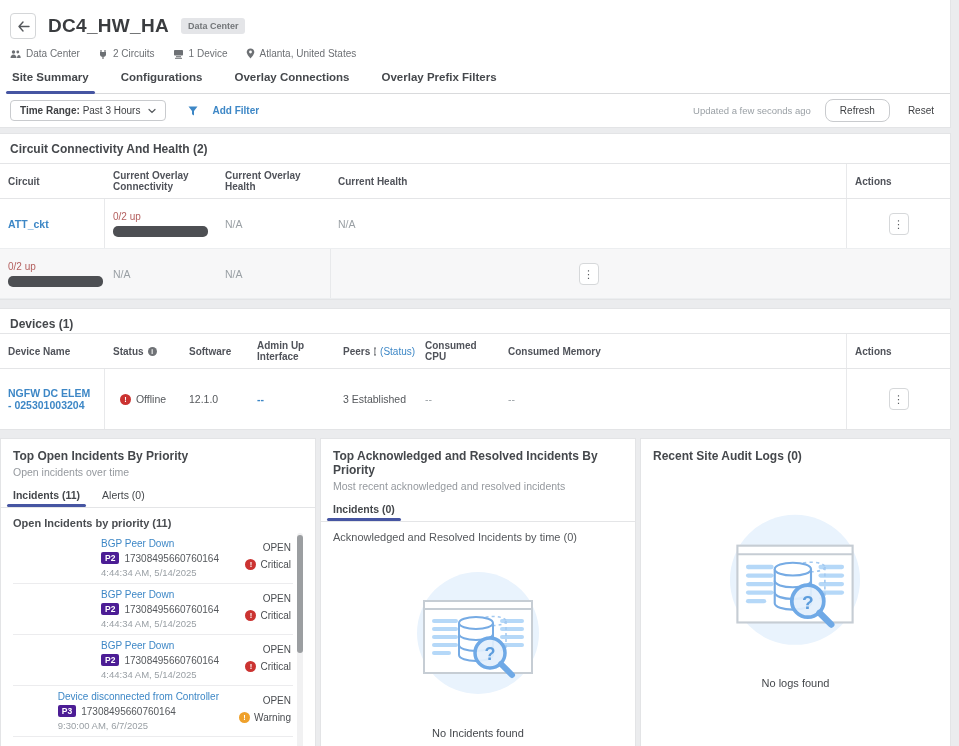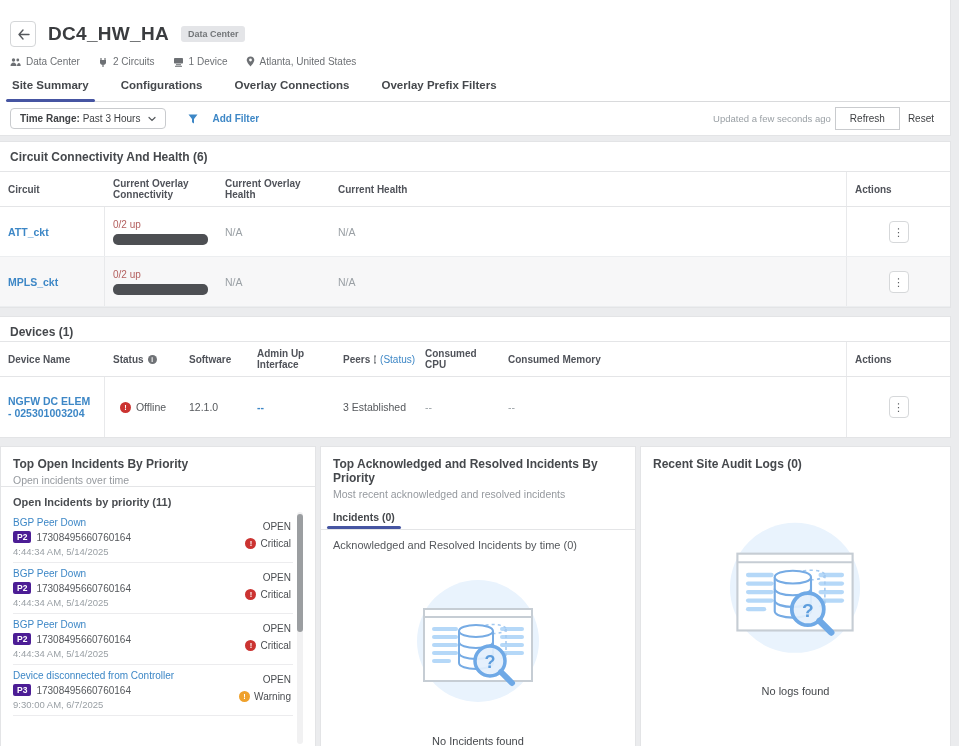--- a/index.html
+++ b/index.html
@@ -1,41 +1,41 @@
 <!DOCTYPE html>
 <html><head>
 <meta charset="utf-8">
 <style>
   * { margin:0; padding:0; box-sizing:border-box; }
   html,body { width:959px; height:746px; }
   body { background:#ebecee; font-family:"Liberation Sans", sans-serif; color:#3f4144; overflow:hidden; }
   .content { width:951px; }
 
   
-  .hdr { background:#fff; border-right:1px solid #e3e4e6; padding:21px 0 0 10px; }
+  .hdr { background:#fff; border-right:1px solid #e3e4e6; padding:13px 0 0 10px; }
   .hdr-row { display:flex; align-items:center; gap:12px; }
   .back-btn { width:26px; height:26px; border:1px solid #d4d6d8; border-radius:4px; background:#fff; display:flex; align-items:center; justify-content:center; font-size:14px; color:#555; cursor:pointer; }
   .site-title { font-size:19px; font-weight:700; color:#3a3c3f; letter-spacing:.3px; }
   .site-badge { background:#e4e5e8; color:#737679; font-size:9px; padding:3px 7px; border-radius:3px; font-weight:600; }
   .meta-row { display:flex; align-items:center; gap:18px; margin-top:9px; }
   .meta-item { display:flex; align-items:center; gap:5px; font-size:10px; color:#6d7074; }
   .meta-item svg { display:block; }
   .tabs { display:flex; gap:28px; margin-top:12px; border-bottom:1px solid #d9dadc; }
   .tab { font-size:11.5px; font-weight:600; color:#45484c; padding:0 2px 10px 2px; cursor:pointer; position:relative; }
   .tab.active::after { content:""; position:absolute; left:-4px; right:-4px; bottom:-1px; height:3px; background:#4655a2; border-radius:2px; }
 
   
   .toolbar { background:#fff; border-right:1px solid #e3e4e6; border-bottom:1px solid #e3e4e6; height:34px; display:flex; align-items:center; padding:0 12px 0 10px; }
   .tr-btn { display:flex; align-items:center; gap:8px; border:1px solid #c9cbce; border-radius:4px; background:#fff; padding:4px 9px; font-size:10px; color:#3f4144; cursor:pointer; }
   .tr-btn b { font-weight:700; }
   .chev { width:8px; height:8px; }
   .add-filter { display:flex; align-items:center; gap:14px; margin-left:22px; font-size:10px; font-weight:600; color:#3d87c6; cursor:pointer; }
-  .toolbar-right { margin-left:auto; display:flex; align-items:center; gap:4px; }
+  .toolbar-right { margin-left:auto; display:flex; align-items:center; gap:14px; }
   .updated-txt { font-size:9.5px; color:#9aa0a5; }
-  .refresh-btn { border:1px solid #c9cbce; border-radius:0; background:#fff; padding:5px 14px; font-size:10px; color:#3f4144; cursor:pointer; }
+  .refresh-btn { border:1px solid #c9cbce; border-radius:8px; background:#fff; padding:5px 14px; font-size:10px; color:#3f4144; cursor:pointer; }
   .reset-btn { border:none; background:none; font-size:10px; color:#3f4144; cursor:pointer; padding:5px 4px; }
 
   
   .panel { background:#fff; border:1px solid #e3e4e6; border-left:none; }
   .gap5 { height:5px; } .gap8 { height:8px; }
   .section-title { font-size:12px; font-weight:700; color:#45484c; padding:8px 10px 7px 10px; }
   .section-sub { font-size:10px; color:#8d9196; padding:0 10px 7px 10px; margin-top:-3px; }
 
   .grid-ckt { display:grid; grid-template-columns:105px 112px 113px 1fr 104px; }
   .grid-dev { display:grid; grid-template-columns:105px 76px 68px 86px 82px 83px 1fr 104px; }
@@ -64,21 +64,21 @@
   .bpanel { background:#fff; border:1px solid #e3e4e6; position:relative; padding:10px 12px; }
   .bp-left { width:318px; } .bp-mid { width:318px; } .bp-right { width:313px; }
   .bp-title { font-size:12px; font-weight:700; color:#45484c; }
   .bp-sub { font-size:10.5px; color:#95999e; margin-top:3px; }
   .bp-tabs { display:flex; gap:22px; margin-top:11px; }
   .bp-tab { font-size:10.5px; font-weight:700; color:#45484c; padding-bottom:6px; position:relative; cursor:pointer; }
   .bp-tab.active::after { content:""; position:absolute; left:-6px; right:-6px; bottom:0; height:3px; background:#4655a2; border-radius:2px; }
   .bp-divider { height:1px; background:#e4e5e7; margin:0 -12px; }
   .list-title { font-size:11px; font-weight:700; color:#4a4d51; margin:9px 0 4px 0; }
   .inc-list { position:relative; height:232px; overflow:hidden; padding-right:10px; }
-  .inc-item { display:flex; justify-content:space-between; padding:5px 2px 5px 0; border-bottom:1px solid #ececee; }
+  .inc-item { display:flex; justify-content:flex-end; padding:5px 2px 5px 0; border-bottom:1px solid #ececee; }
   .inc-title { font-size:10px; color:#3d87c6; cursor:pointer; }
   .inc-line2 { display:flex; align-items:center; gap:5px; margin-top:3px; }
   .pbadge { background:#4c1d95; color:#fff; font-size:8.5px; font-weight:700; padding:1px 4px; border-radius:2px; }
   .inc-id { font-size:10px; color:#55585c; }
   .inc-time { font-size:9.5px; color:#9aa0a5; margin-top:3px; }
   .inc-right { text-align:right; flex:none; width:72px; }
   .inc-state { font-size:10px; color:#4a4d51; margin-top:4px; }
   .inc-sev { display:flex; align-items:center; justify-content:flex-end; gap:4px; margin-top:6px; font-size:10px; color:#4a4d51; }
   .scrollbar { position:absolute; top:0; right:0; width:6px; height:100%; background:#f1f1f2; border-radius:3px; }
   .scroll-thumb { position:absolute; top:2px; right:0; width:6px; height:118px; background:#9b9ea1; border-radius:3px; cursor:grab; }
@@ -158,21 +158,21 @@
     <div class="toolbar-right">
       <span class="updated-txt">Updated a few seconds ago</span>
       <button class="refresh-btn">Refresh</button>
       <button class="reset-btn">Reset</button>
     </div>
   </div>
 
   <div class="gap5"></div>
 
   <div class="panel">
-    <div class="section-title">Circuit Connectivity And Health (6)</div>
+    <div class="section-title">Circuit Connectivity And Health (2)</div>
     <div class="grid-ckt thead">
       <div class="th">Circuit</div>
       <div class="th">Current Overlay Connectivity</div>
       <div class="th">Current Overlay Health</div>
       <div class="th">Current Health</div>
       <div class="th" style="justify-content:flex-start;border-left:1px solid #e8e9eb;">Actions</div>
     </div>
     <div class="grid-ckt row ckt-row">
       <div class="td cell-divider-r">
           <a class="lnk">ATT_ckt</a>
@@ -181,23 +181,20 @@
         <span class="updown">0/2 up</span>
         <span class="conn-bar"></span>
       </div>
       <div class="td na">N/A</div>
       <div class="td na">N/A</div>
       <div class="td cell-divider-l">
           <button class="kebab-btn">⋮</button>
         </div>
     </div>
     <div class="grid-ckt row alt ckt-row">
-      <div class="td cell-divider-r">
-          <a class="lnk">MPLS_ckt</a>
-        </div>
       <div class="td">
         <span class="updown">0/2 up</span>
         <span class="conn-bar"></span>
       </div>
       <div class="td na">N/A</div>
       <div class="td na">N/A</div>
       <div class="td cell-divider-l">
           <button class="kebab-btn">⋮</button>
         </div>
     </div>
@@ -243,20 +240,24 @@
           <button class="kebab-btn">⋮</button>
         </div>
     </div>
   </div>
 
   <div class="bottom-row">
 
     <div class="bpanel bp-left">
       <div class="bp-title">Top Open Incidents By Priority</div>
       <div class="bp-sub">Open incidents over time</div>
+      <div class="bp-tabs">
+        <div class="bp-tab active">Incidents (11)</div>
+        <div class="bp-tab" style="font-weight:400;">Alerts (0)</div>
+      </div>
       <div class="bp-divider"></div>
       <div class="list-title">Open Incidents by priority (11)</div>
       <div class="inc-list">
 
   <div class="inc-item">
     <div>
       <div class="inc-title">BGP Peer Down</div>
       <div class="inc-line2">
         <span class="pbadge">P2</span>
         <span class="inc-id">17308495660760164</span>

